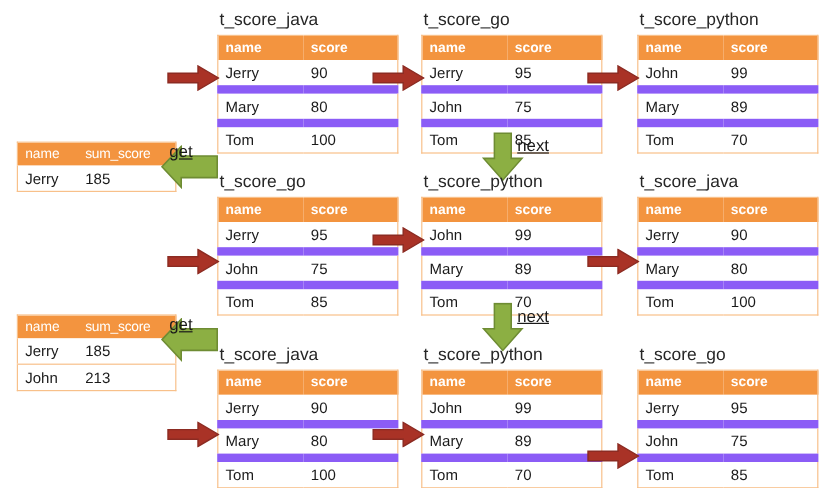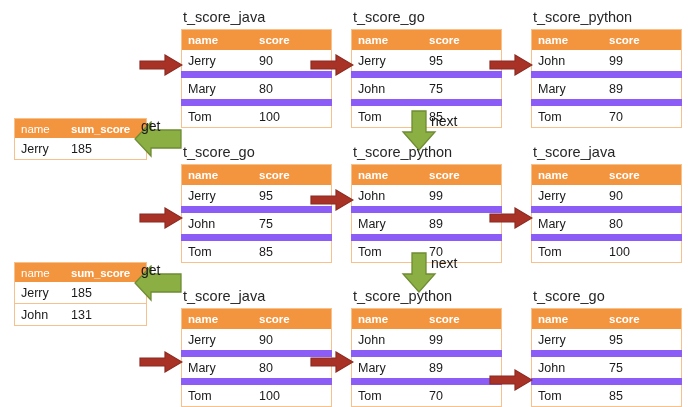--- a/index.html
+++ b/index.html
@@ -62,40 +62,41 @@
   table.res th{
     background:#F3943F;
     color:#ffffff;
     font-size:11.5px;
     text-align:left;
     padding:3px 0 3px 6px;
     border:none;
     height:13px;
   }
   table.res th.k{font-weight:normal;}
-  table.res th.v{font-weight:bold;letter-spacing:-0.2px;}
+  table.res th.v{font-weight:normal;letter-spacing:-0.2px;}
   table.res td{
     font-size:12.5px;
     color:#1a1a1a;
     text-align:left;
     padding:2px 0 2px 6px;
     height:17px;
     background:#ffffff;
     border-top:1px solid #f8c08a;
   }
   table.res tr.r0 td{border-top:none;}
 
   
   .arrow{position:absolute;}
   .lbl{
     position:absolute;
     font-size:14px;
     color:#1a1a1a;
     white-space:nowrap;
     line-height:16px;
+    text-decoration:underline;
   }
 </style>
 </head>
 <body>
 
 <div class="stage">
 
   <div class="tbl-block" style="left:181px;top:9px;">
     <div class="tbl-title">t_score_java</div>
     <table class="t" style="width:137px;">
@@ -296,21 +297,21 @@
           <tr>
         <th class="k" style="width:44px;">name</th>
         <th class="v" style="width:75px;">sum_score</th>
       </tr>
       <tr class="r0">
         <td>Jerry</td>
         <td>185</td>
       </tr>
       <tr>
         <td>John</td>
-        <td>131</td>
+        <td>213</td>
       </tr>
     </tbody>
       </table>
   </div>
 
   <svg class="arrow" style="left:133px;top:265px;" width="50" height="37" viewBox="0 0 50 37">
     <path d="M48 9 H18 V1 L2 18 L18 35 V27 H48 Z" fill="#8CAF43" stroke="#6E8C33" stroke-width="1.3"></path>
   </svg>
   <div class="lbl" style="left:141px;top:262px;">get</div>
 

